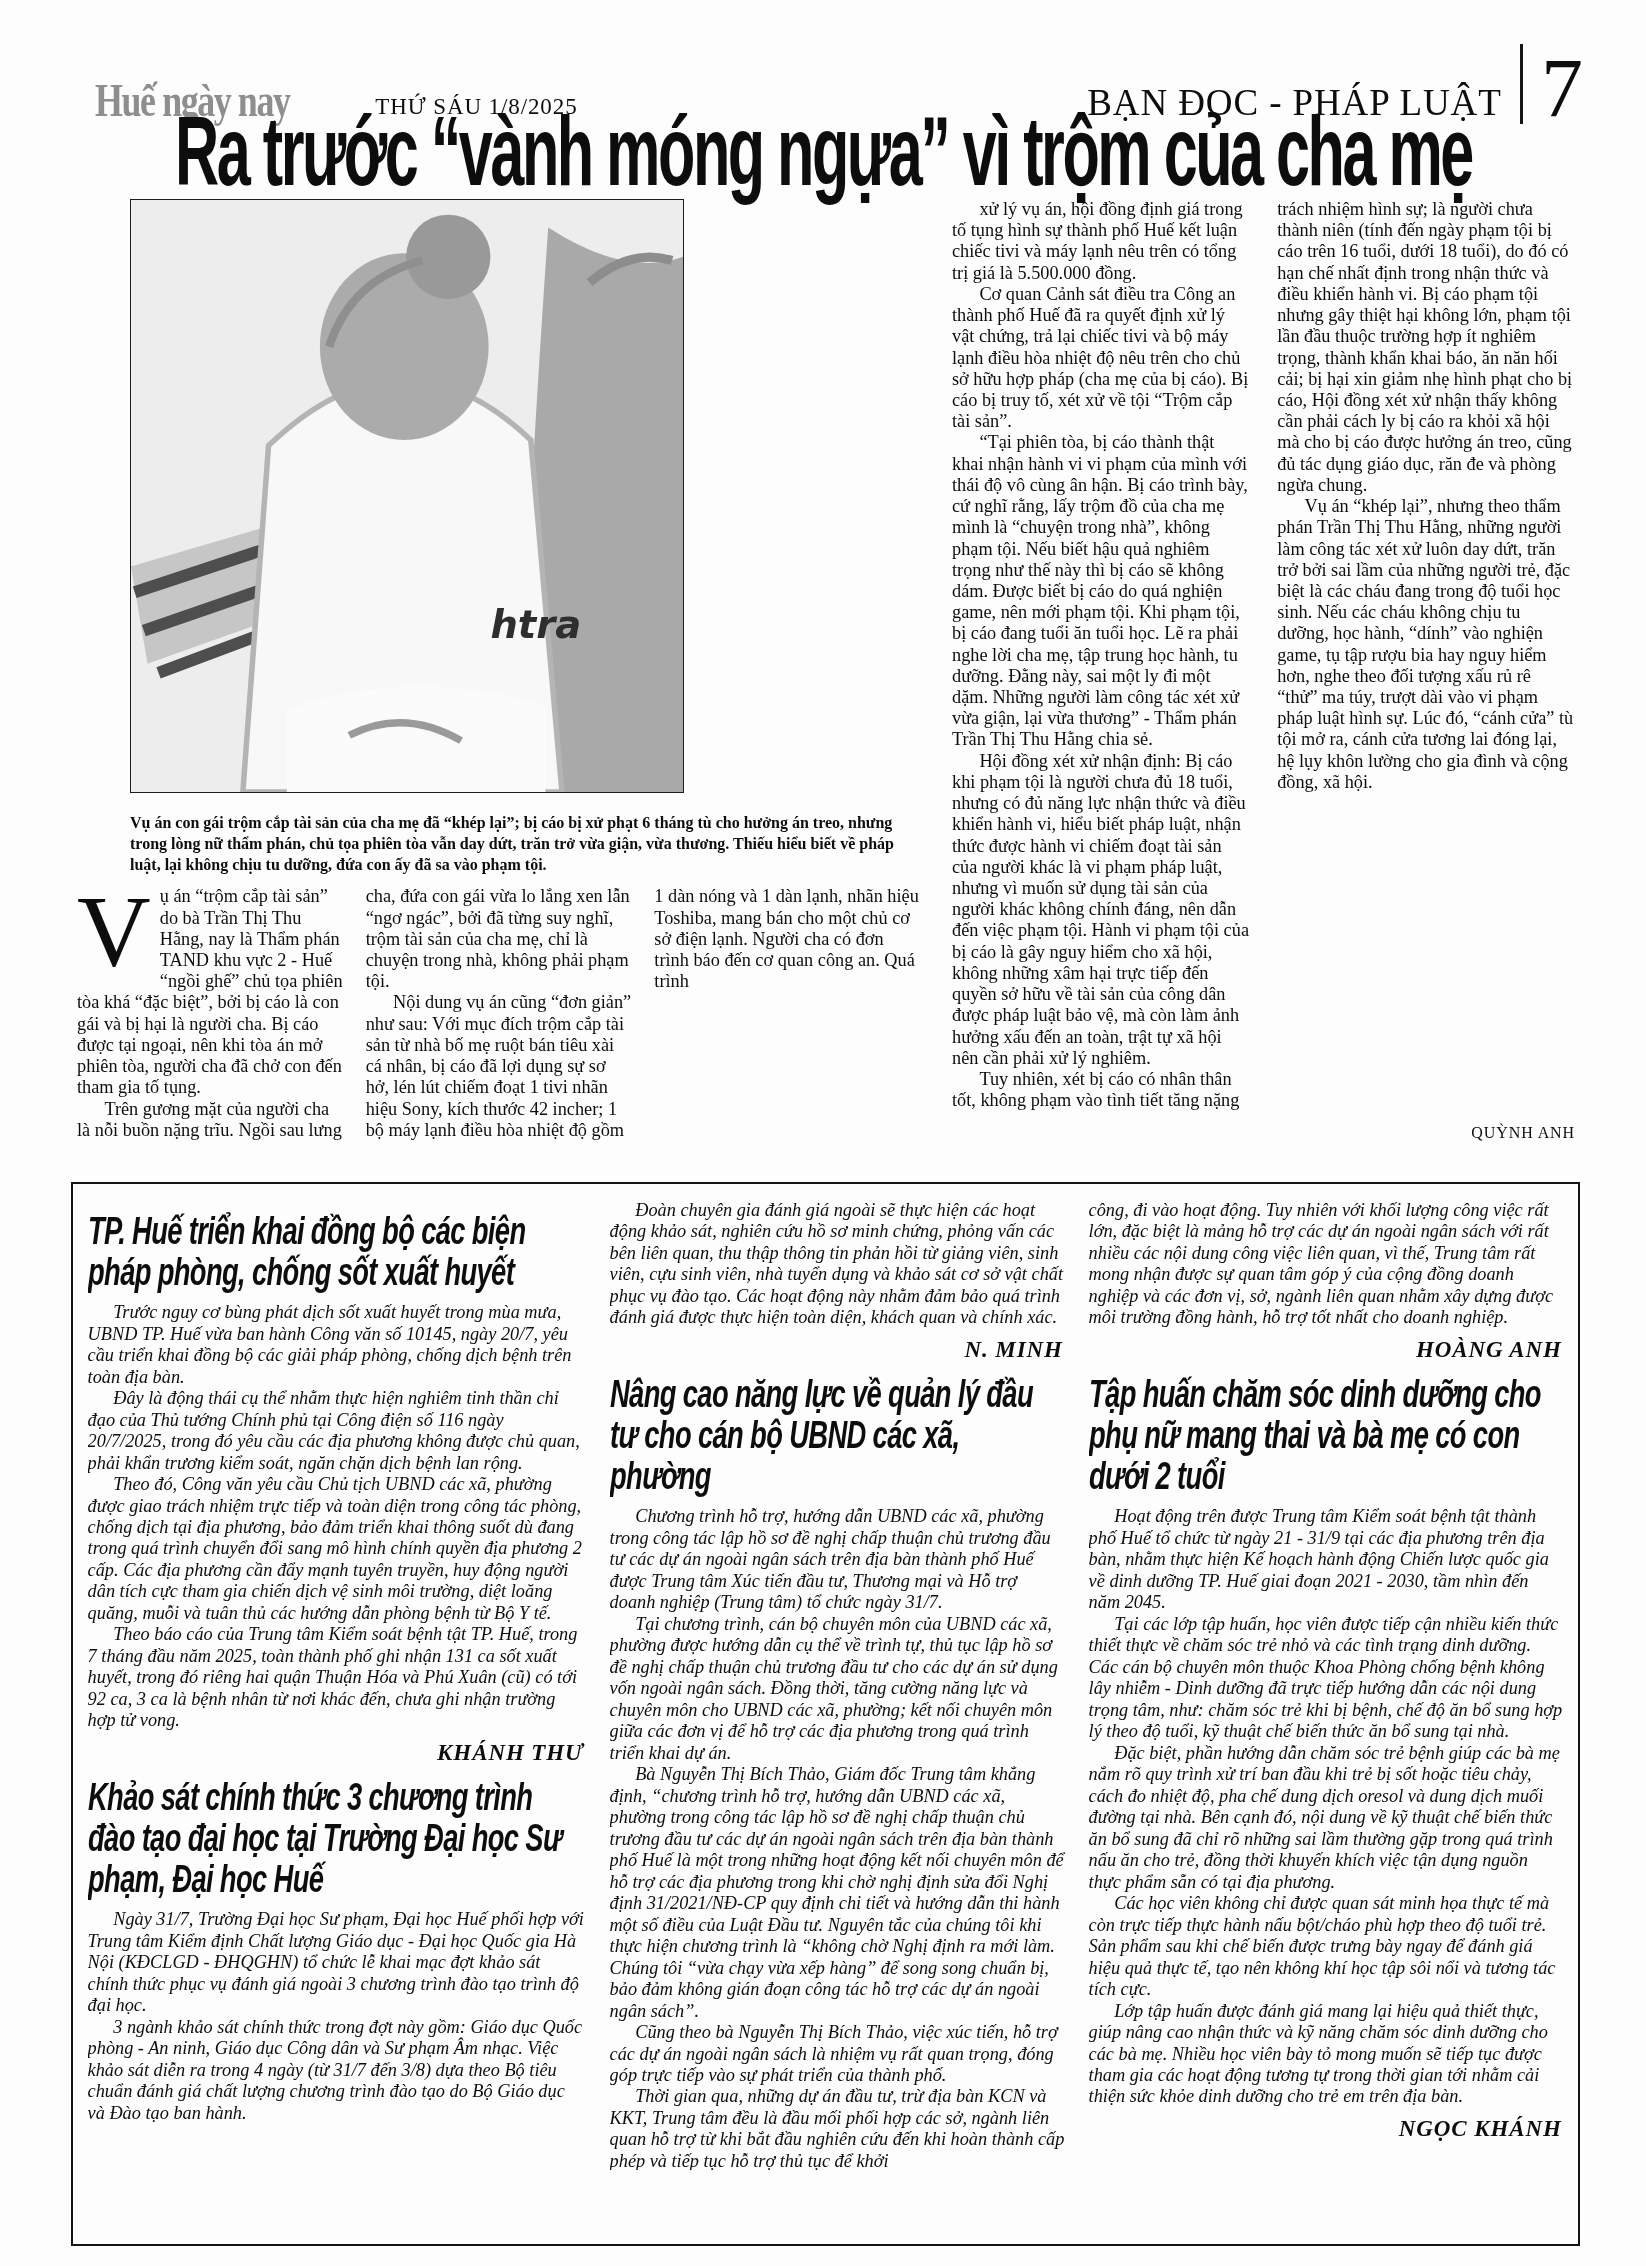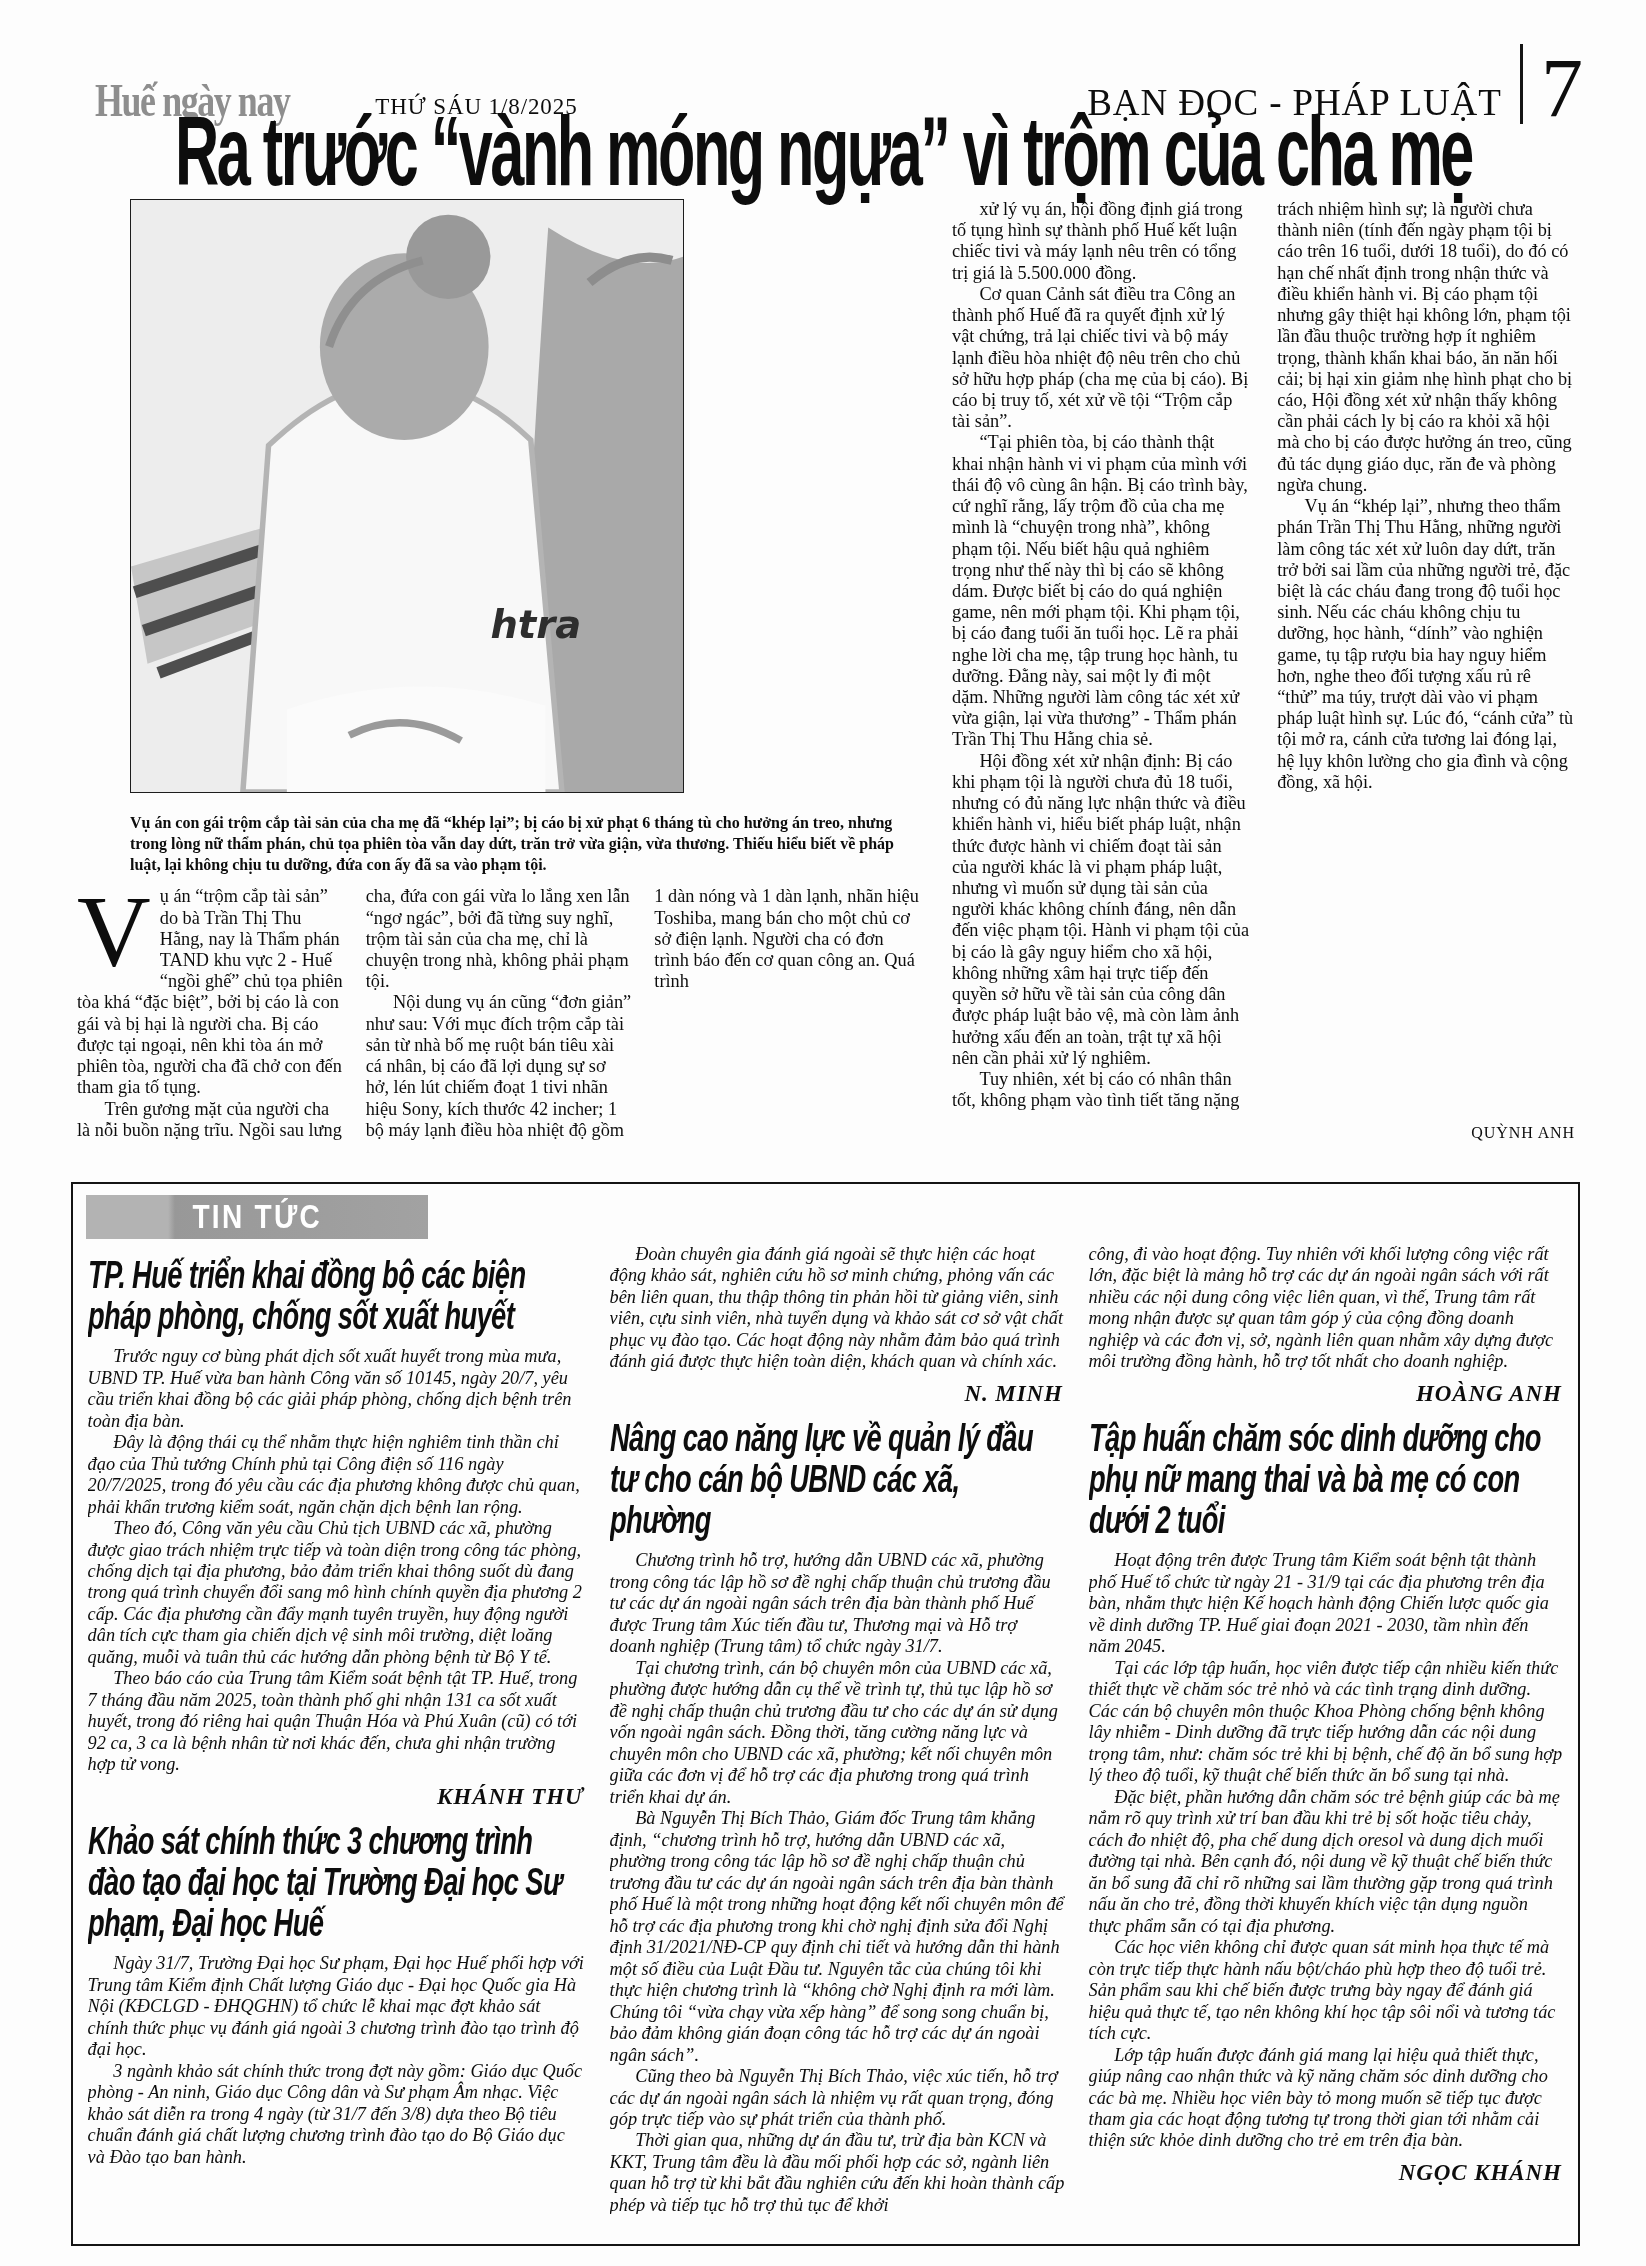--- a/index.html
+++ b/index.html
@@ -119,23 +119,20 @@
             <p>Hội đồng xét xử nhận định: Bị cáo khi phạm tội là người chưa đủ 18 tuổi, nhưng có đủ năng lực nhận thức và điều khiển hành vi, hiểu biết pháp luật, nhận thức được hành vi chiếm đoạt tài sản của người khác là vi phạm pháp luật, nhưng vì muốn sử dụng tài sản của người khác không chính đáng, nên dẫn đến việc phạm tội. Hành vi phạm tội của bị cáo là gây nguy hiểm cho xã hội, không những xâm hại trực tiếp đến quyền sở hữu về tài sản của công dân được pháp luật bảo vệ, mà còn làm ảnh hưởng xấu đến an toàn, trật tự xã hội nên cần phải xử lý nghiêm.</p>
             <p>Tuy nhiên, xét bị cáo có nhân thân tốt, không phạm vào tình tiết tăng nặng trách nhiệm hình sự; là người chưa thành niên (tính đến ngày phạm tội bị cáo trên 16 tuổi, dưới 18 tuổi), do đó có hạn chế nhất định trong nhận thức và điều khiển hành vi. Bị cáo phạm tội nhưng gây thiệt hại không lớn, phạm tội lần đầu thuộc trường hợp ít nghiêm trọng, thành khẩn khai báo, ăn năn hối cải; bị hại xin giảm nhẹ hình phạt cho bị cáo, Hội đồng xét xử nhận thấy không cần phải cách ly bị cáo ra khỏi xã hội mà cho bị cáo được hưởng án treo, cũng đủ tác dụng giáo dục, răn đe và phòng ngừa chung.</p>
             <p>Vụ án “khép lại”, nhưng theo thẩm phán Trần Thị Thu Hằng, những người làm công tác xét xử luôn day dứt, trăn trở bởi sai lầm của những người trẻ, đặc biệt là các cháu đang trong độ tuổi học sinh. Nếu các cháu không chịu tu dưỡng, học hành, “dính” vào nghiện game, tụ tập rượu bia hay nguy hiểm hơn, nghe theo đối tượng xấu rủ rê “thử” ma túy, trượt dài vào vi phạm pháp luật hình sự. Lúc đó, “cánh cửa” tù tội mở ra, cánh cửa tương lai đóng lại, hệ lụy khôn lường cho gia đình và cộng đồng, xã hội.</p>
           </div>
       </div>
       <div class="byline">QUỲNH ANH</div>
     </div>
   </div>
 
   <div class="news-box">
-    <div class="news-bar">
-      <div class="news-bar-label">TIN TỨC</div>
-    </div>
     <div class="news-grid">
 
       <div class="news-col">
         <div class="news-title">TP. Huế triển khai đồng bộ các biện pháp phòng, chống sốt xuất huyết</div>
         <div>
             <p>Trước nguy cơ bùng phát dịch sốt xuất huyết trong mùa mưa, UBND TP. Huế vừa ban hành Công văn số 10145, ngày 20/7, yêu cầu triển khai đồng bộ các giải pháp phòng, chống dịch bệnh trên toàn địa bàn.</p>
             <p>Đây là động thái cụ thể nhằm thực hiện nghiêm tinh thần chỉ đạo của Thủ tướng Chính phủ tại Công điện số 116 ngày 20/7/2025, trong đó yêu cầu các địa phương không được chủ quan, phải khẩn trương kiểm soát, ngăn chặn dịch bệnh lan rộng.</p>
             <p>Theo đó, Công văn yêu cầu Chủ tịch UBND các xã, phường được giao trách nhiệm trực tiếp và toàn diện trong công tác phòng, chống dịch tại địa phương, bảo đảm triển khai thông suốt dù đang trong quá trình chuyển đổi sang mô hình chính quyền địa phương 2 cấp. Các địa phương cần đẩy mạnh tuyên truyền, huy động người dân tích cực tham gia chiến dịch vệ sinh môi trường, diệt loăng quăng, muỗi và tuân thủ các hướng dẫn phòng bệnh từ Bộ Y tế.</p>
             <p>Theo báo cáo của Trung tâm Kiểm soát bệnh tật TP. Huế, trong 7 tháng đầu năm 2025, toàn thành phố ghi nhận 131 ca sốt xuất huyết, trong đó riêng hai quận Thuận Hóa và Phú Xuân (cũ) có tới 92 ca, 3 ca là bệnh nhân từ nơi khác đến, chưa ghi nhận trường hợp tử vong.</p>
           </div>

